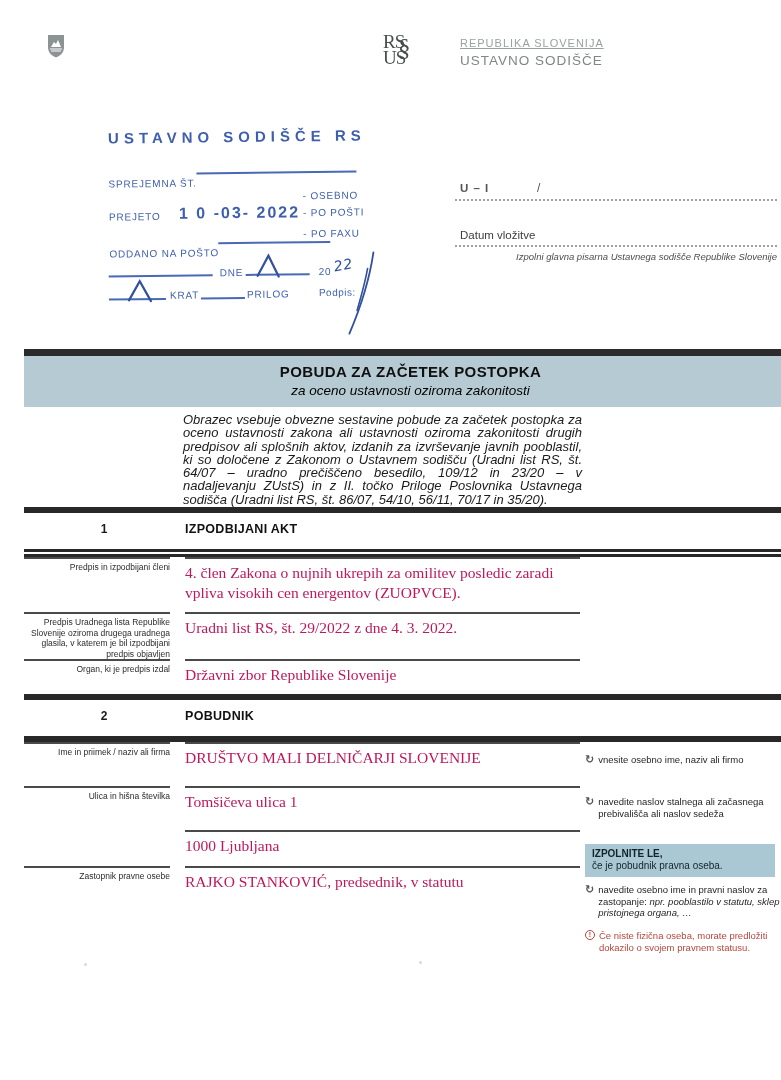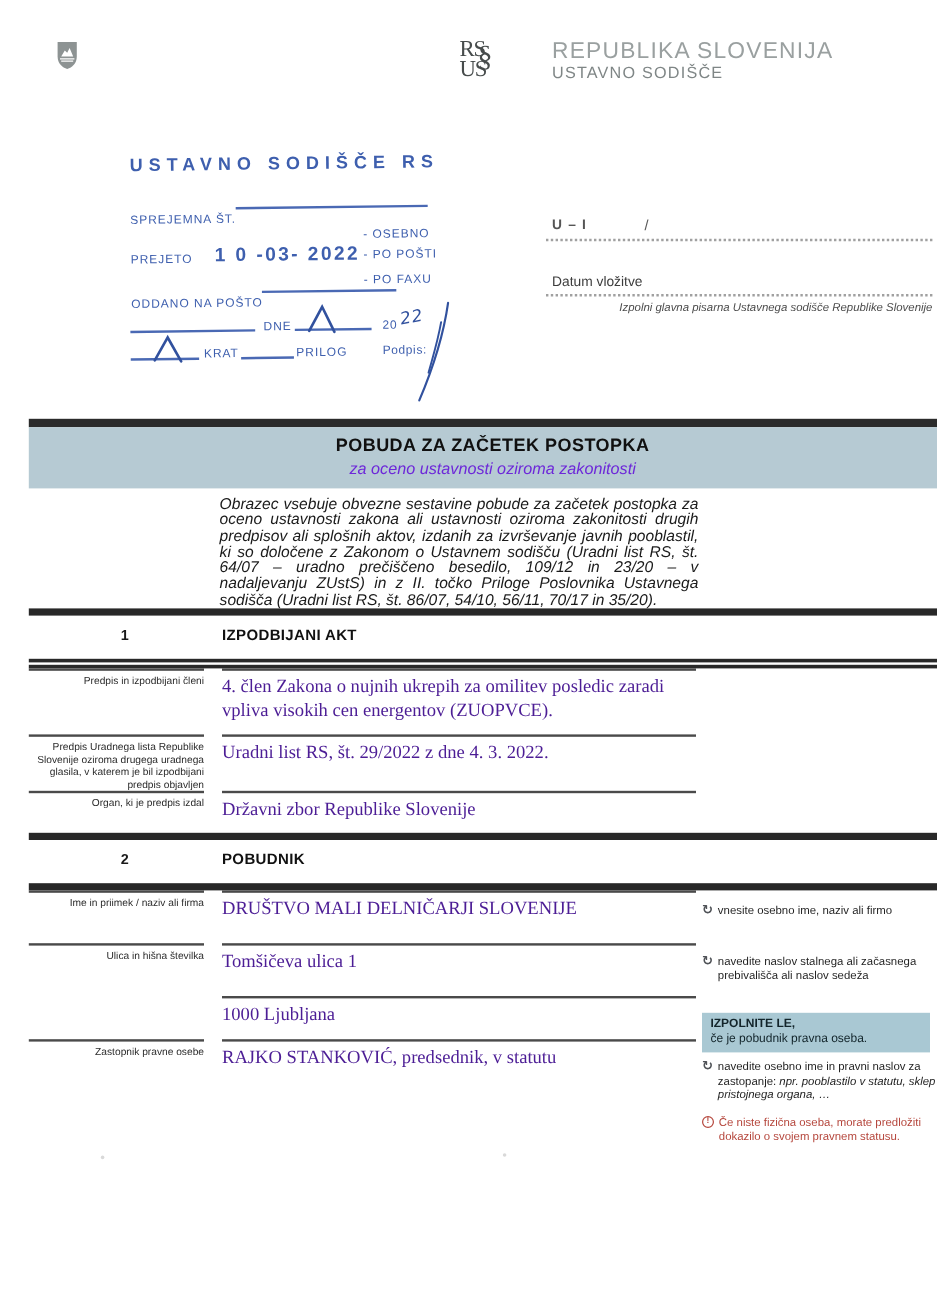--- a/index.html
+++ b/index.html
@@ -10,21 +10,21 @@
     overflow:hidden; margin:0 auto;
   }
   
   .coat { position:absolute; left:47px; top:34px; }
   .rsus { position:absolute; left:383px; top:31px; width:46px; height:42px;
           font-family:"Liberation Serif","DejaVu Serif",serif; color:#474c4c; }
   .rsus .rs { position:absolute; left:0; top:0; font-size:19px; letter-spacing:-1px; }
   .rsus .us { position:absolute; left:0; top:16px; font-size:19px; letter-spacing:-1px; }
   .rsus .para { position:absolute; left:15px; top:3px; font-size:25px; }
   .orgname { position:absolute; left:460px; top:34px; line-height:18px; }
-  .orgname .l1 { font-size:19px; letter-spacing:1px; color:#9aa0a0; }
+  .orgname .l1 { font-size:11px; letter-spacing:1px; color:#9aa0a0;text-decoration:underline; }
   .orgname .l2 { font-size:13.5px; letter-spacing:1px; color:#7f8686; }
   
   .stamp { position:absolute; left:105px; top:128px; width:270px; height:185px;
            color:#3e5fae; transform:rotate(-0.7deg); font-size:10px; letter-spacing:0.8px; }
   .stamp .abs { position:absolute; white-space:nowrap; }
   .stamp .title { left:4px; top:0; font-size:15px; font-weight:bold; letter-spacing:5px; }
   .s-line { position:absolute; border-bottom:2px solid #4a69b4; }
   .stamp .datebig { font-size:16px; font-weight:bold; letter-spacing:2px; font-family:"Liberation Sans",sans-serif; }
   .hand22 { position:absolute; left:228px; top:130px; font-size:14px; font-style:italic;
             color:#31519e; transform:rotate(-10deg); font-family:"DejaVu Sans",sans-serif; }
@@ -36,37 +36,37 @@
                    letter-spacing:1px; color:#555; }
   .reg-row .slash { position:absolute; left:82px; top:3px; font-size:12px; color:#555; }
   .reg-row2 { position:relative; border-bottom:2px dotted #a0a0a0; height:20px; margin-top:26px; }
   .reg-row2 .lbl { position:absolute; left:5px; top:2px; font-size:11.5px; color:#3d3d3d; }
   .reg-note { margin-top:4px; text-align:right; font-size:9.5px; font-style:italic; color:#4c4c4c; }
   
   .banner { position:absolute; left:24px; top:349px; width:757px; }
   .banner .topbar { height:7px; background:#2b2b2b; }
   .banner .body { background:#b6cad3; text-align:center; padding:7px 0 9px 16px; }
   .banner .t { font-size:15px; font-weight:bold; color:#101010; letter-spacing:0.4px; }
-  .banner .s { font-size:13.5px; font-style:italic; color:#6d28d9; margin-top:3px; }
+  .banner .s { font-size:13.5px; font-style:italic; color:#000000; margin-top:3px; }
   
   .intro { position:absolute; left:183px; top:413px; width:399px; font-size:13px;
            font-style:italic; line-height:13.3px; text-align:justify; color:#1a1a1a; }
   
   .formbody { position:absolute; left:24px; top:507px; width:757px; }
   .bar { height:6px; background:#282828; }
   .rule-double { height:8px; border-top:3px solid #282828; border-bottom:3px solid #282828; }
   .sec-head { display:flex; align-items:center; padding:9px 0 13px 0; }
   .sec-head .num { width:20px; margin-left:70px; text-align:center; font-size:12px; font-weight:bold; color:#1a1a1a; }
   .sec-head .ttl { margin-left:71px; font-size:12.5px; font-weight:bold; letter-spacing:0.3px; color:#111; }
   .frow { display:grid; grid-template-columns:146px 15px 395px 1fr; }
   .frow .lab { grid-column:1; border-top:2px solid #4a4a4a; padding-top:3px;
                font-size:8.5px; line-height:10.5px; text-align:right; color:#2b2b2b; }
   .frow .val { grid-column:3; border-top:2px solid #4a4a4a; padding:4px 0 9px 0;
                font-family:"Liberation Serif","DejaVu Serif",serif; font-size:15.5px;
-               line-height:20px; color:#4c1d95; }
+               line-height:20px; color:#be185d; }
   .sec2rows { position:relative; }
   .notescol { position:absolute; left:561px; top:0; width:196px; }
   .note { position:absolute; display:flex; gap:4px; font-size:9.5px; line-height:11.5px; color:#1f1f1f; }
   .note .ic { flex:0 0 auto; font-size:11px; font-weight:bold; color:#4f5257; line-height:11px; }
   .note.red, .note.red .ic { color:#b5463c; }
   .note .ic.circ { width:10px; height:10px; border:1.4px solid #b5463c; border-radius:50%;
                    font-size:7px; line-height:7px; text-align:center; color:#b5463c; font-weight:bold; }
   .bluebox { position:absolute; background:#a9c8d3; padding:4px 7px 5px 7px; width:190px;
              font-size:10px; line-height:12px; color:#12242a; }
   .bluebox .bt { font-weight:bold; }

